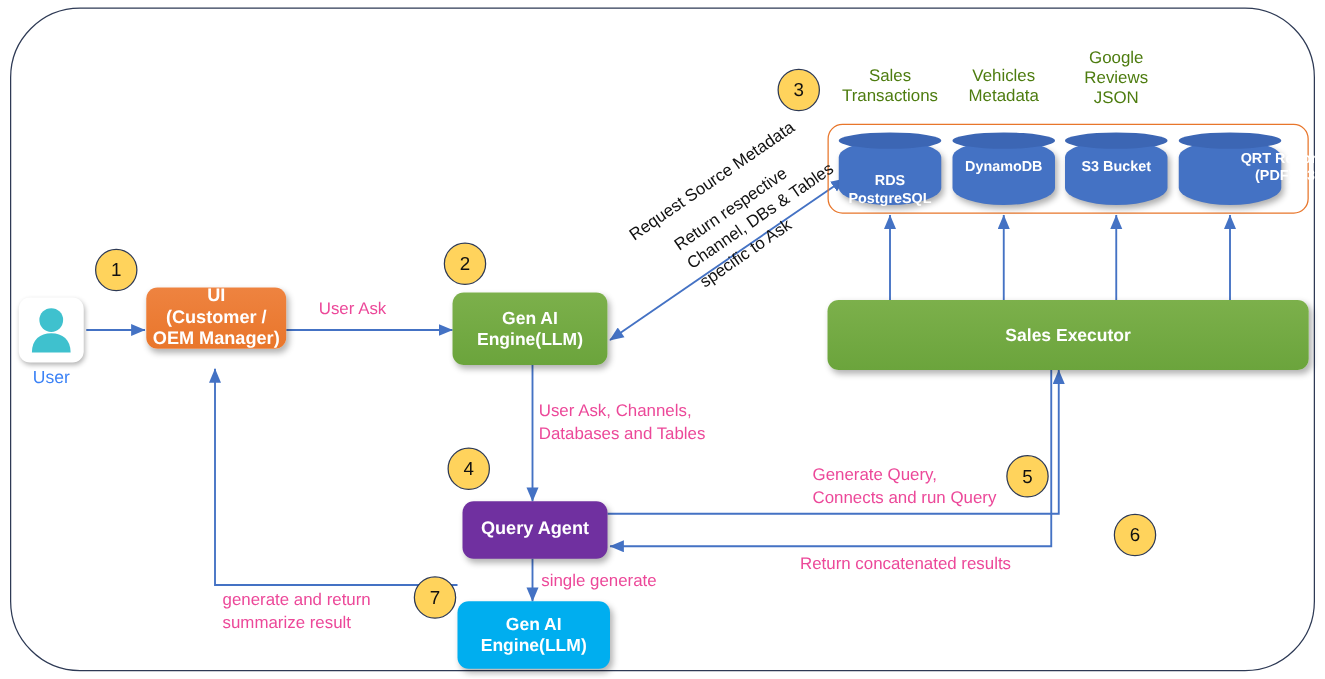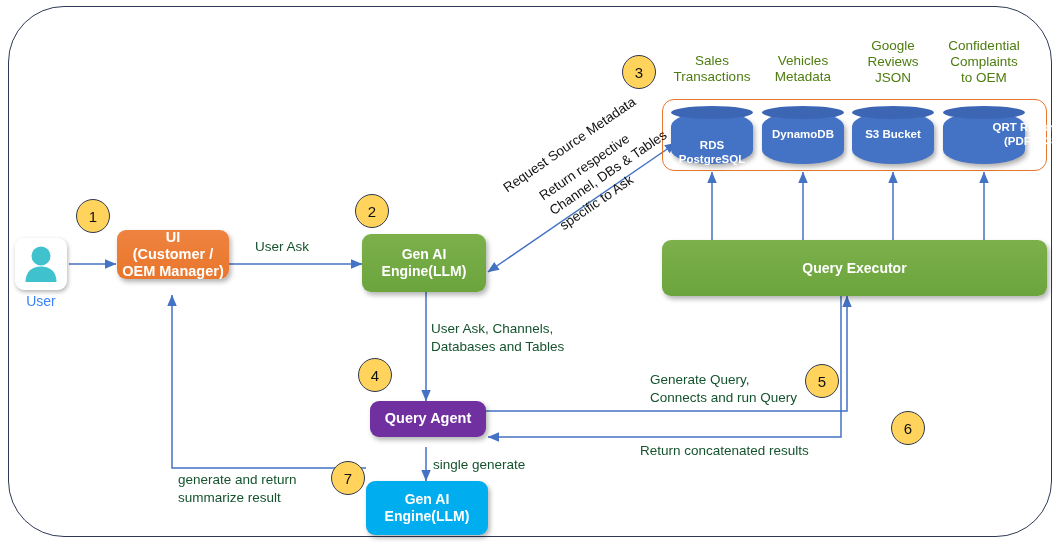--- a/index.html
+++ b/index.html
@@ -131,21 +131,21 @@
     border: 1.4px solid #2e3a55;
     display: flex;
     align-items: center;
     justify-content: center;
     font-size: 15px;
     color: #111111;
   }
   .edge-label {
     position: absolute;
     font-size: 13.5px;
-    color: #14532d;
+    color: #ec4899;
     line-height: 1.35;
     white-space: pre-line;
   }
   .rot-label {
     position: absolute;
     font-size: 13.5px;
     color: #111111;
     line-height: 1.35;
     white-space: pre-line;
     transform-origin: left top;
@@ -217,23 +217,23 @@
   </div>
   <div class="user-caption">User</div>
 
   <div class="node node-ui" style="left: 117px; top: 230px; width: 112px; height: 49px; white-space: pre-line;">UI
 (Customer /
 OEM Manager)</div>
 
   <div class="node node-green" style="left: 362px; top: 234px; width: 124px; height: 58px; white-space: pre-line;">Gen AI
 Engine(LLM)</div>
 
-  <div class="node node-green" style="left:662px; top:240px; width:385px; height:56px;">Query Executor</div>
-
-  <div class="node node-purple" style="left:370px; top:401px; width:116px; height:36px;">Query Agent</div>
+  <div class="node node-green" style="left:662px; top:240px; width:385px; height:56px;">Sales Executor</div>
+
+  <div class="node node-purple" style="left:370px; top:401px; width:116px; height:46px;">Query Agent</div>
 
   <div class="node node-cyan" style="left: 366px; top: 481px; width: 122px; height: 54px; white-space: pre-line;">Gen AI
 Engine(LLM)</div>
 
   <div class="sources-box"></div>
 
   <div class="cyl" style="left:671px; top:106px;">
     <div class="body"></div>
     <div class="top"></div>
     <div class="lbl" style="white-space: pre-line; margin-top: 18px;">RDS
@@ -256,23 +256,20 @@
 (PDF) S3</div>
   </div>
 
   <div class="src-caption" style="left: 657px; top: 53px; white-space: pre-line;">Sales
 Transactions</div>
   <div class="src-caption" style="left: 748px; top: 53px; white-space: pre-line;">Vehicles
 Metadata</div>
   <div class="src-caption" style="left: 838px; top: 38px; white-space: pre-line;">Google
 Reviews
 JSON</div>
-  <div class="src-caption" style="left: 929px; top: 38px; white-space: pre-line;">Confidential
-Complaints
-to OEM</div>
 
   <div class="edge-label" style="left:255px; top:238px;">User Ask</div>
 
   <div class="rot-label" style="left:500px; top:182px; transform: rotate(-34.5deg);">Request Source Metadata</div>
 
   <div class="rot-label" style="left: 536px; top: 190px; transform: rotate(-34.5deg); white-space: pre-line;">Return respective
 Channel, DBs &amp; Tables
 specific to Ask</div>
 
   <div class="edge-label" style="left: 431px; top: 320px; white-space: pre-line;">User Ask, Channels,

